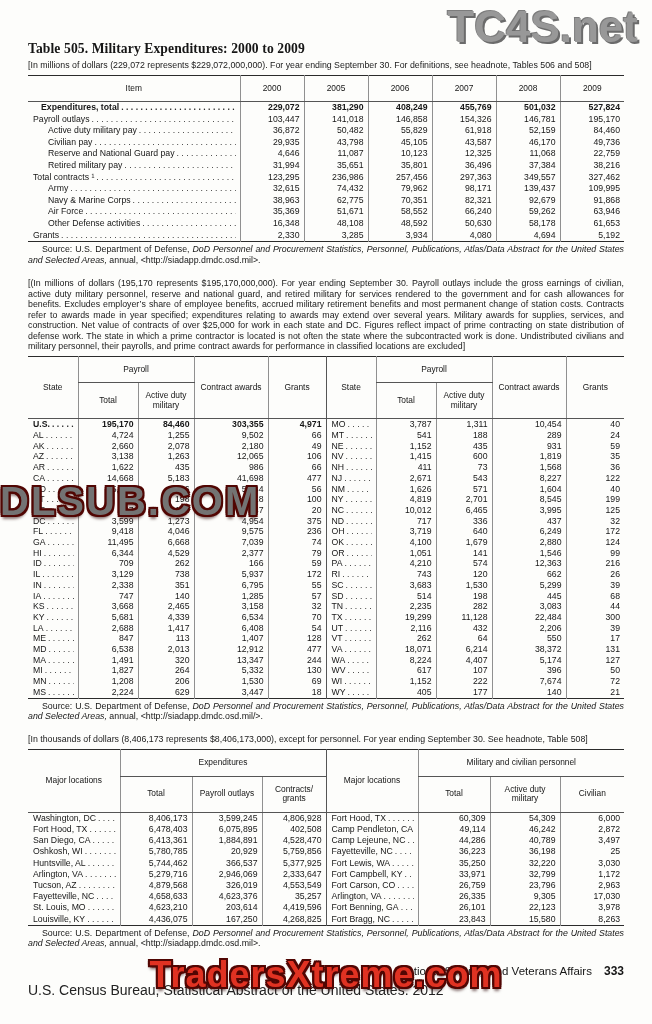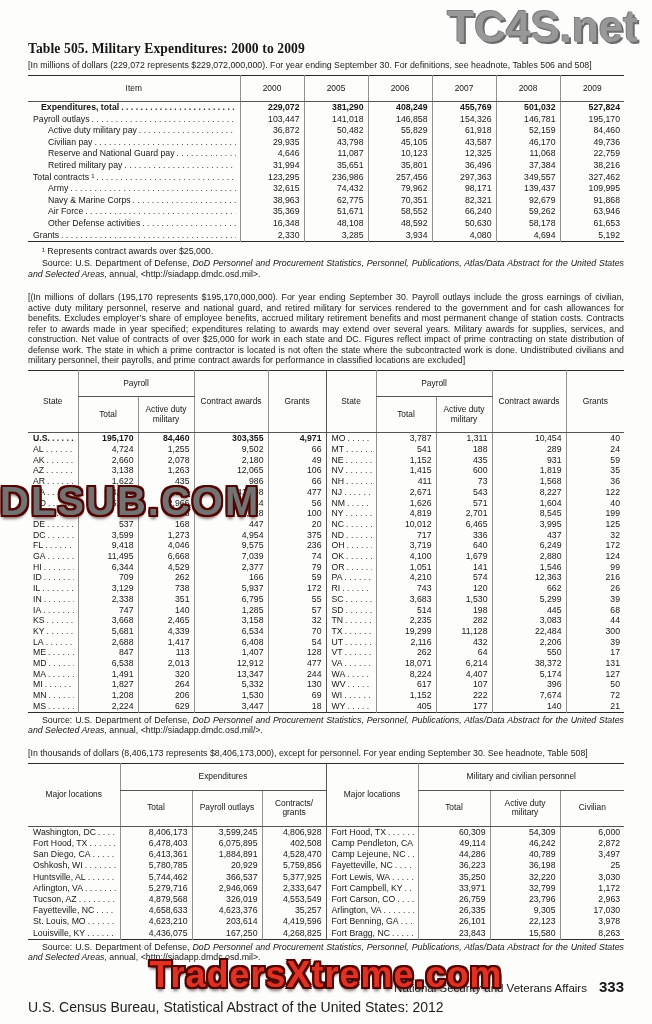--- a/index.html
+++ b/index.html
@@ -21,21 +21,21 @@
   .b{font-weight:700}
   .lblflex{display:flex;align-items:baseline;overflow:hidden}
   .lblflex .lt{white-space:nowrap}
   .dots{flex:1;overflow:hidden;white-space:nowrap;margin-left:2px;color:#2e2e2e}
   .dots::after{content:". . . . . . . . . . . . . . . . . . . . . . . . . . . . . . . . . . . . . . . . . . . . . . . ."}
   .ind0{padding-left:1px}.ind1{padding-left:9px}.ind2{padding-left:16px}
   .footnote{font-size:8.8px;margin-top:4px;text-indent:14px}
   .source{font-size:8.8px;line-height:10.4px;margin-top:2px;text-indent:14px;text-align:justify}
   .footer-line{display:flex;justify-content:flex-end;align-items:baseline;font-family:Liberation Sans, sans-serif;margin-top:15px}
   .footer-sect{font-size:11.5px}
-  .footer-page{font-size:15px;font-weight:700;margin-left:12px}
+  .footer-page{font-size:12px;font-weight:700;margin-left:12px}
   .credit{font-size:14px;margin-top:4px;color:#222}
   .wm{position:absolute;font-family:Liberation Sans, sans-serif;font-weight:700;pointer-events:none;z-index:5}
   .wm-top{top:2px;right:14px;font-size:44px;color:#989898;text-shadow:2px 2px 0 #6b6b6b,-1px -1px 0 #7c7c7c}
   .wm-mid{top:479px;left:0;width:100%;font-size:40px;letter-spacing:2px;color:#737373;
     text-shadow:-2px -2px 0 #510603,2px -2px 0 #510603,-2px 2px 0 #510603,2px 2px 0 #510603,0 -2px 0 #510603,0 2px 0 #510603,-2px 0 0 #510603,2px 0 0 #510603,0 4px 3px rgba(40,0,0,.55)}
   .wm-bottom{top:954px;left:0;width:100%;text-align:center;font-size:36px;letter-spacing:1px;color:#e03222;
     text-shadow:-2px -2px 0 #510603,2px -2px 0 #510603,-2px 2px 0 #510603,2px 2px 0 #510603,0 -2px 0 #510603,0 2px 0 #510603,-2px 0 0 #510603,2px 0 0 #510603,0 4px 3px rgba(40,0,0,.55)}
 </style>
 </head>
 <body>
@@ -230,21 +230,20 @@
             </td>
             <td class="num">2,330</td>
             <td class="num">3,285</td>
             <td class="num">3,934</td>
             <td class="num">4,080</td>
             <td class="num">4,694</td>
             <td class="num">5,192</td>
           </tr>
         </tbody>
     </table>
-    <p class="footnote">¹ Represents contract awards over $25,000.</p>
     <p class="source"><span>Source: U.S. Department of Defense, </span><i>DoD Personnel and Procurement Statistics, Personnel, Publications, Atlas/Data Abstract for the United States and Selected Areas,</i><span> annual, &lt;http://siadapp.dmdc.osd.mil&gt;.</span></p>
   </section>
 
   <section>
     <p class="headnote">[(In millions of dollars (195,170 represents $195,170,000,000). For year ending September 30. Payroll outlays include the gross earnings of civilian, active duty military personnel, reserve and national guard, and retired military for services rendered to the government and for cash allowances for benefits. Excludes employer’s share of employee benefits, accrued military retirement benefits and most permanent change of station costs. Contracts refer to awards made in year specified; expenditures relating to awards may extend over several years. Military awards for supplies, services, and construction. Net value of contracts of over $25,000 for work in each state and DC. Figures reflect impact of prime contracting on state distribution of defense work. The state in which a prime contractor is located is not often the state where the subcontracted work is done. Undistributed civilians and military personnel, their payrolls, and prime contract awards for performance in classified locations are excluded]</p>
     <table class="datatable t506">
       <colgroup>
         <col style="width:50px">
           <col style="width:60px">
           <col style="width:56px">

